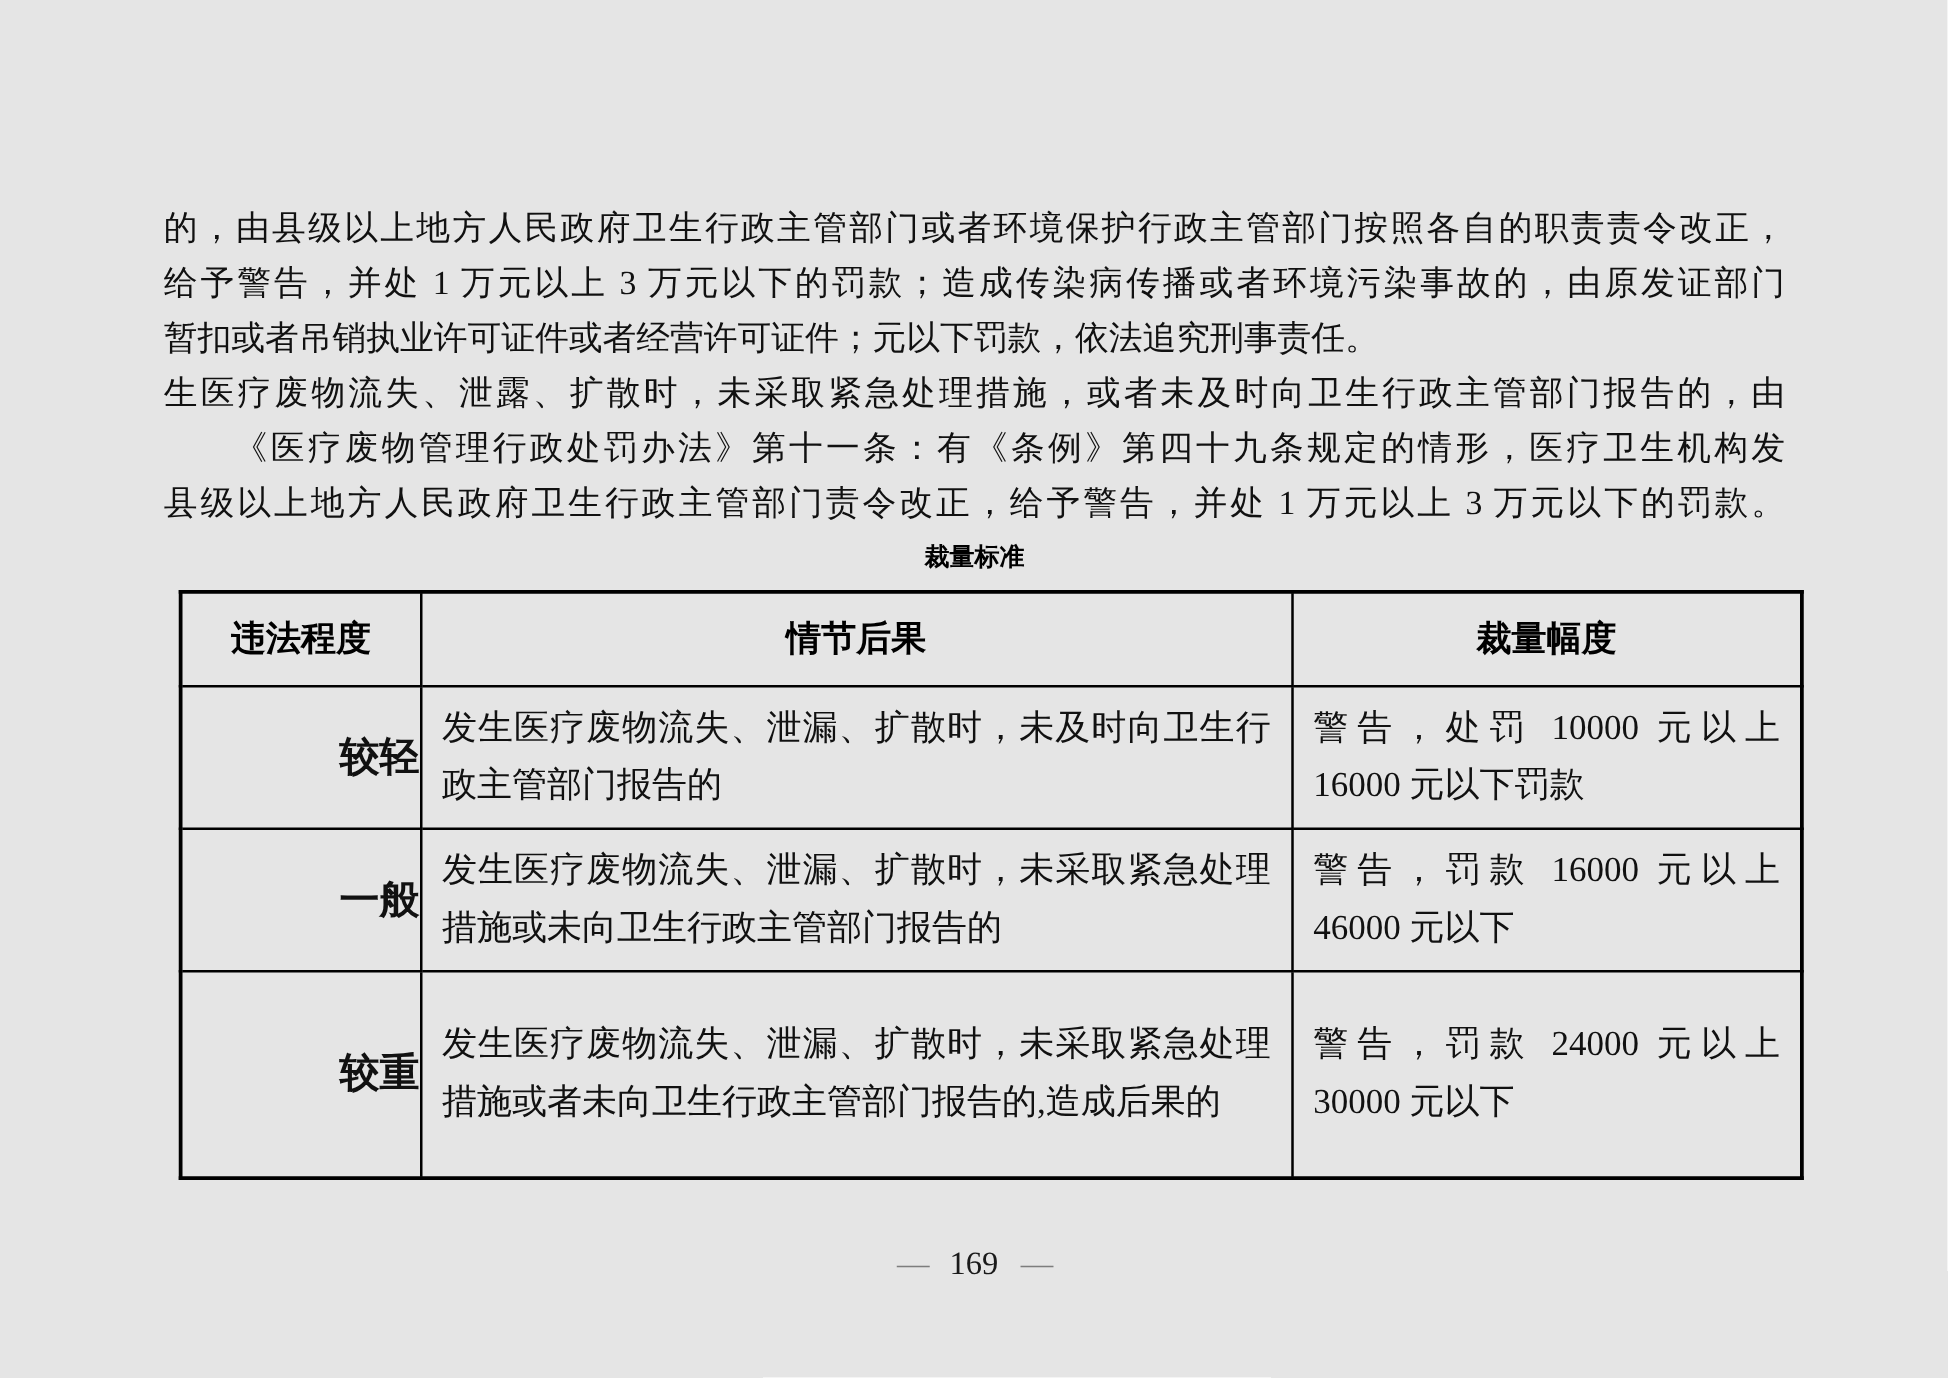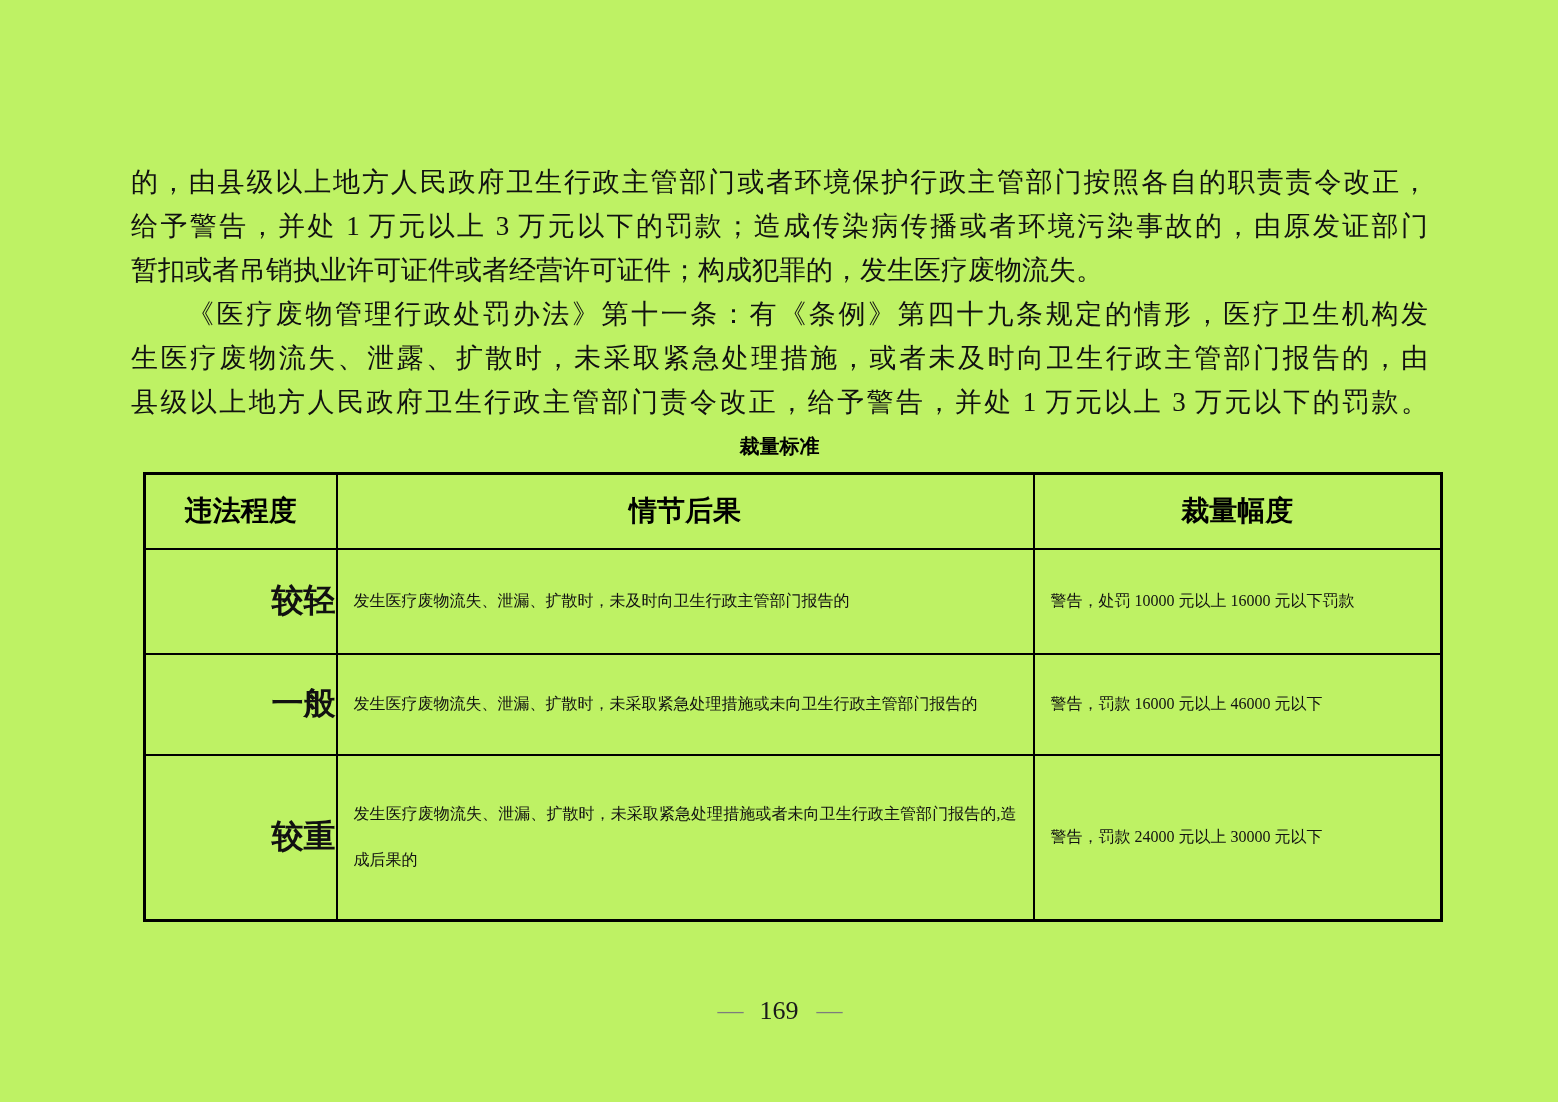--- a/index.html
+++ b/index.html
@@ -1,21 +1,21 @@
 <!DOCTYPE html>
 <html><head>
 <meta charset="utf-8">
 <style>
   * { margin:0; padding:0; box-sizing:border-box; }
   html,body { background:#ffffff; }
   .page {
     position:relative;
     width:1558px;
     height:1102px;
-    background:#bef264;
+    background:#e5e5e5;
     color:#000000;
     font-family:"Liberation Serif", serif;
     overflow:hidden;
   }
   .content {
     position:absolute;
     left:131px;
     top:160px;
     width:1297px;
   }
@@ -59,21 +59,21 @@
     text-align:center;
     color:#000000;
   }
   td.degree-cell {
     text-align:right;
     font-weight:bold;
     font-size:32px;
     color:#111111;
   }
   td.circ-cell, td.penalty-cell {
-    font-size:16px;
+    font-size:28px;
     line-height:46px;
     padding:10px 16px;
     text-align:justify;
     color:#111111;
   }
   tr.row-light  { height:105px; }
   tr.row-normal { height:101px; }
   tr.row-heavy  { height:166px; }
   .page-num {
     position:absolute;
@@ -93,26 +93,26 @@
 </head>
 <body>
 
 <div class="page">
 
   <div class="content">
 
     <div class="para">
       <div class="tline">的，由县级以上地方人民政府卫生行政主管部门或者环境保护行政主管部门按照各自的职责责令改正，</div>
       <div class="tline">给予警告，并处 1 万元以上 3 万元以下的罚款；造成传染病传播或者环境污染事故的，由原发证部门</div>
-      <div class="tline lastline">暂扣或者吊销执业许可证件或者经营许可证件；构成犯罪的，发生医疗废物流失。</div>
+      <div class="tline lastline">暂扣或者吊销执业许可证件或者经营许可证件；元以下罚款，依法追究刑事责任。</div>
     </div>
 
     <div class="para">
+      <div class="tline">生医疗废物流失、泄露、扩散时，未采取紧急处理措施，或者未及时向卫生行政主管部门报告的，由</div>
       <div class="tline indent">《医疗废物管理行政处罚办法》第十一条：有《条例》第四十九条规定的情形，医疗卫生机构发</div>
-      <div class="tline">生医疗废物流失、泄露、扩散时，未采取紧急处理措施，或者未及时向卫生行政主管部门报告的，由</div>
       <div class="tline">县级以上地方人民政府卫生行政主管部门责令改正，给予警告，并处 1 万元以上 3 万元以下的罚款。</div>
     </div>
 
     <div class="section-title">裁量标准</div>
 
     <table class="dtable">
       <colgroup>
         <col style="width:192px">
         <col style="width:697px">
         <col style="width:408px">

